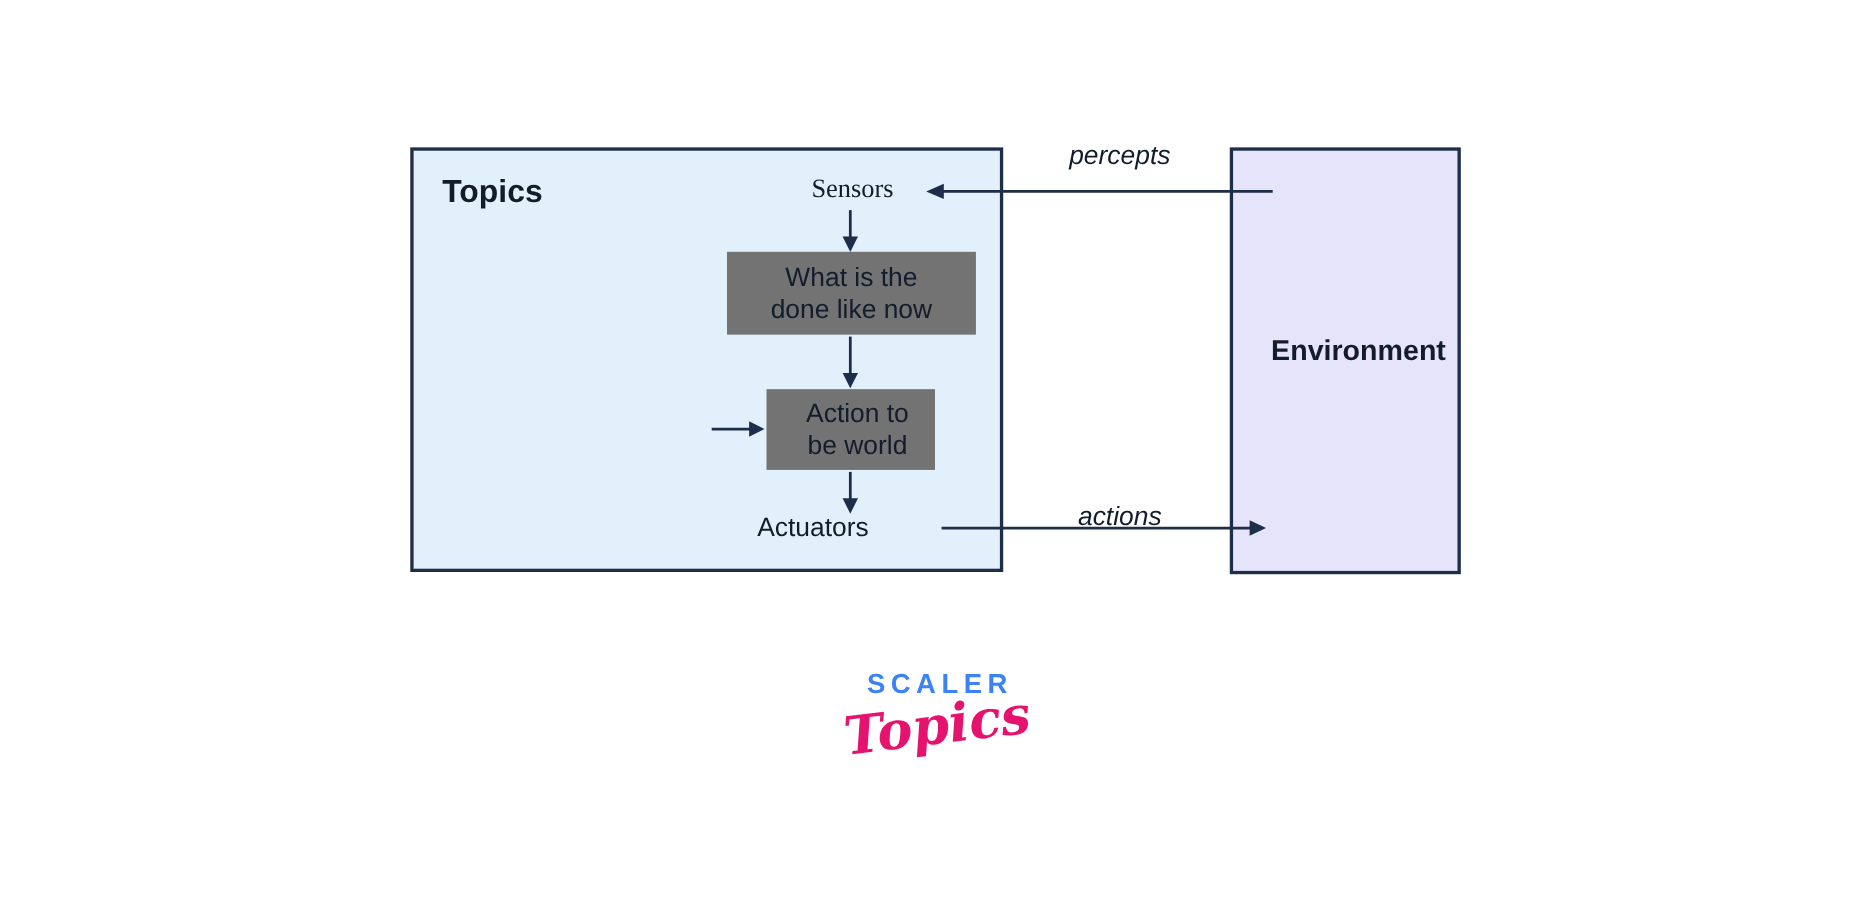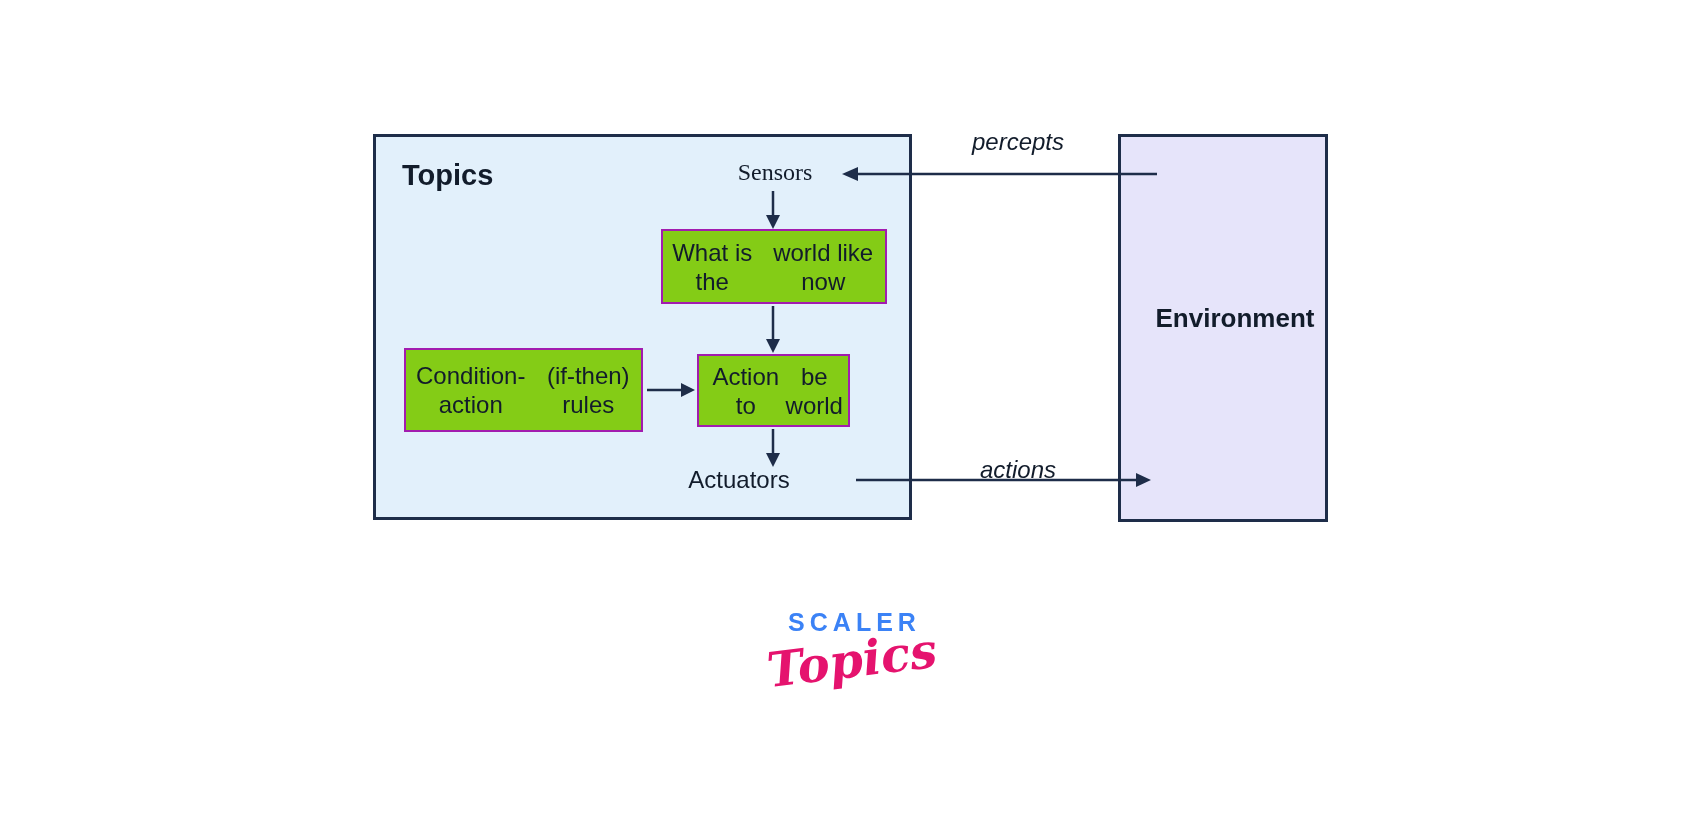--- a/index.html
+++ b/index.html
@@ -23,24 +23,24 @@
   }
   .env-box {
     left: 1118px; top: 134px; width: 210px; height: 388px;
     background: #e6e4fa;
     border: 3px solid #1e2d49;
     box-sizing: border-box;
   }
 
   
   .node {
-    background: #84cc16;
-    border: 2px solid #a21caf;
+    background: #737373;
+    border: 2px solid #737373;
     box-sizing: border-box;
-    display: flex; 
+    display: flex; flex-direction: column;
     align-items: center; justify-content: center;
     font-size: 24px; line-height: 29px;
     text-align: center;
   }
   .node-world  { left: 661px; top: 229px; width: 226px; height: 75px; }
   .node-cond   { left: 404px; top: 348px; width: 239px; height: 84px; }
   .node-action { left: 697px; top: 354px; width: 153px; height: 73px; padding-left: 12px; }
 
   
   .agent-label {
@@ -99,25 +99,21 @@
   <div class="abs agent-label">Topics</div>
 
   <div class="abs env-box"></div>
   <div class="abs env-label">Environment</div>
 
   <div class="abs sensors-label">Sensors</div>
   <div class="abs actuators-label">Actuators</div>
 
   <div class="abs node node-world">
     <span>What is the</span>
-    <span>world like now</span>
-  </div>
-  <div class="abs node node-cond">
-    <span>Condition-action</span>
-    <span>(if-then) rules</span>
+    <span>done like now</span>
   </div>
   <div class="abs node node-action">
     <span>Action to</span>
     <span>be world</span>
   </div>
 
   <div class="abs flow-label percepts-label">percepts</div>
   <div class="abs flow-label actions-label">actions</div>
 
   <svg class="abs arrows" width="1700" height="829" viewBox="0 0 1700 829">

